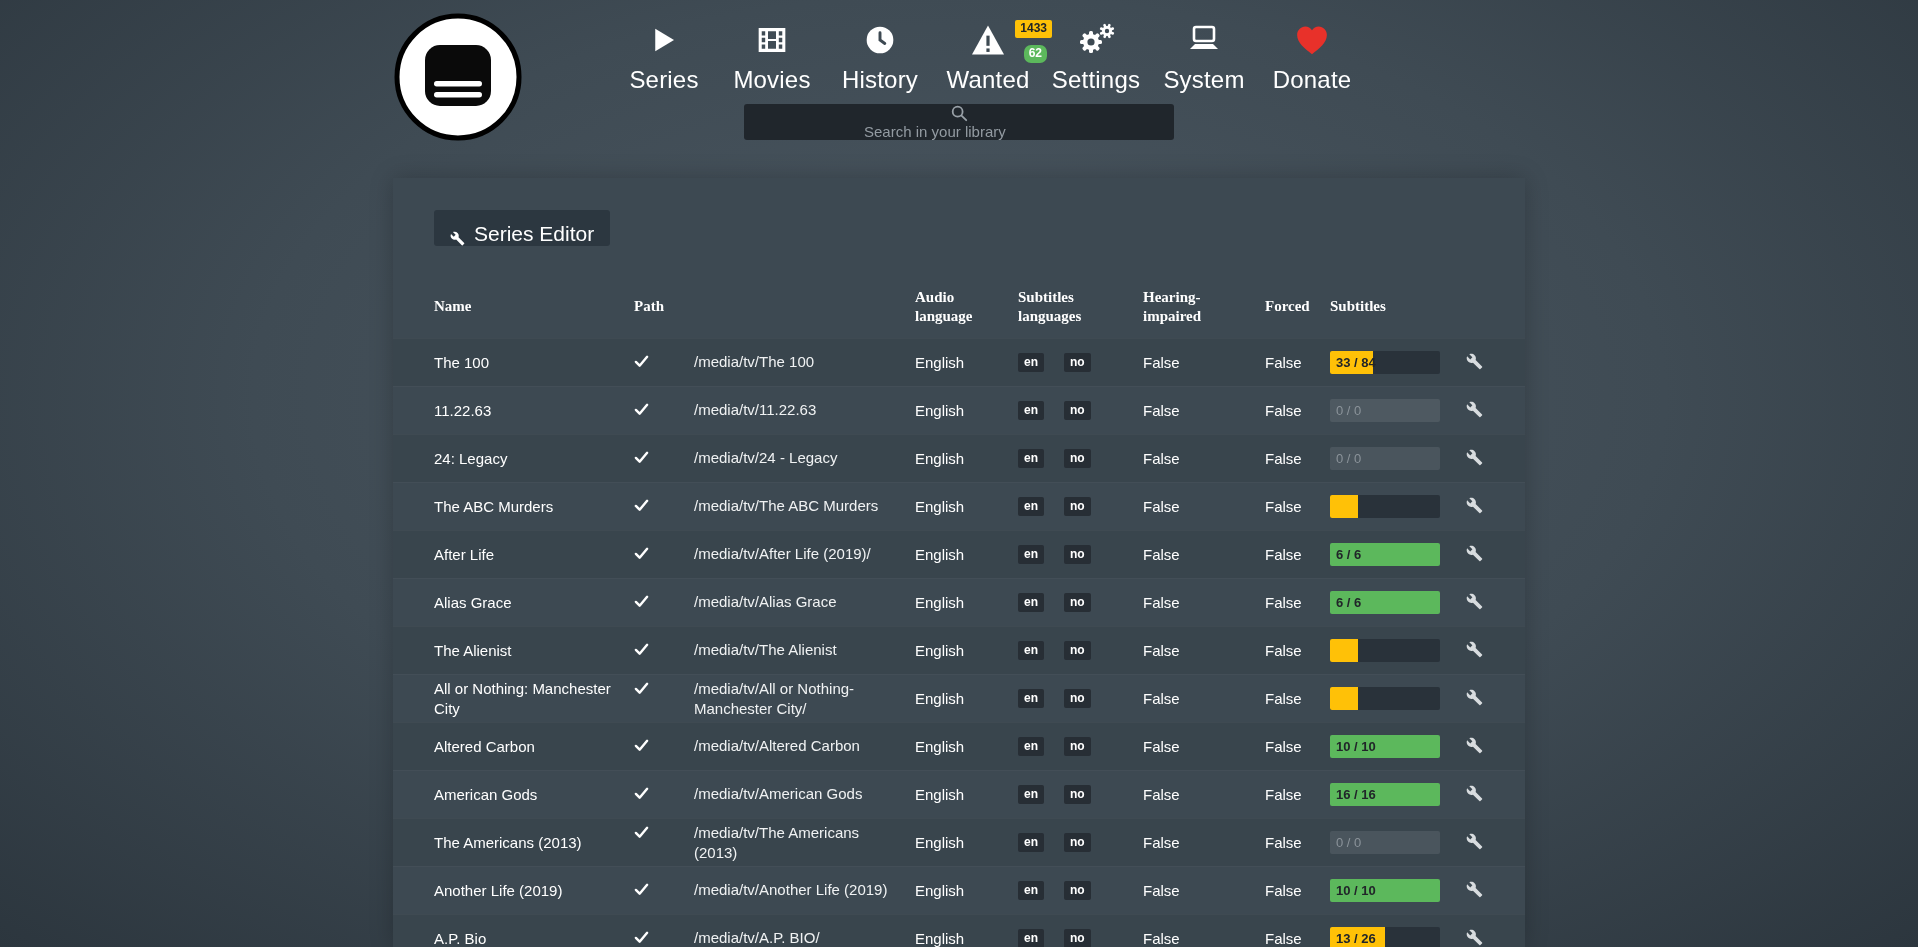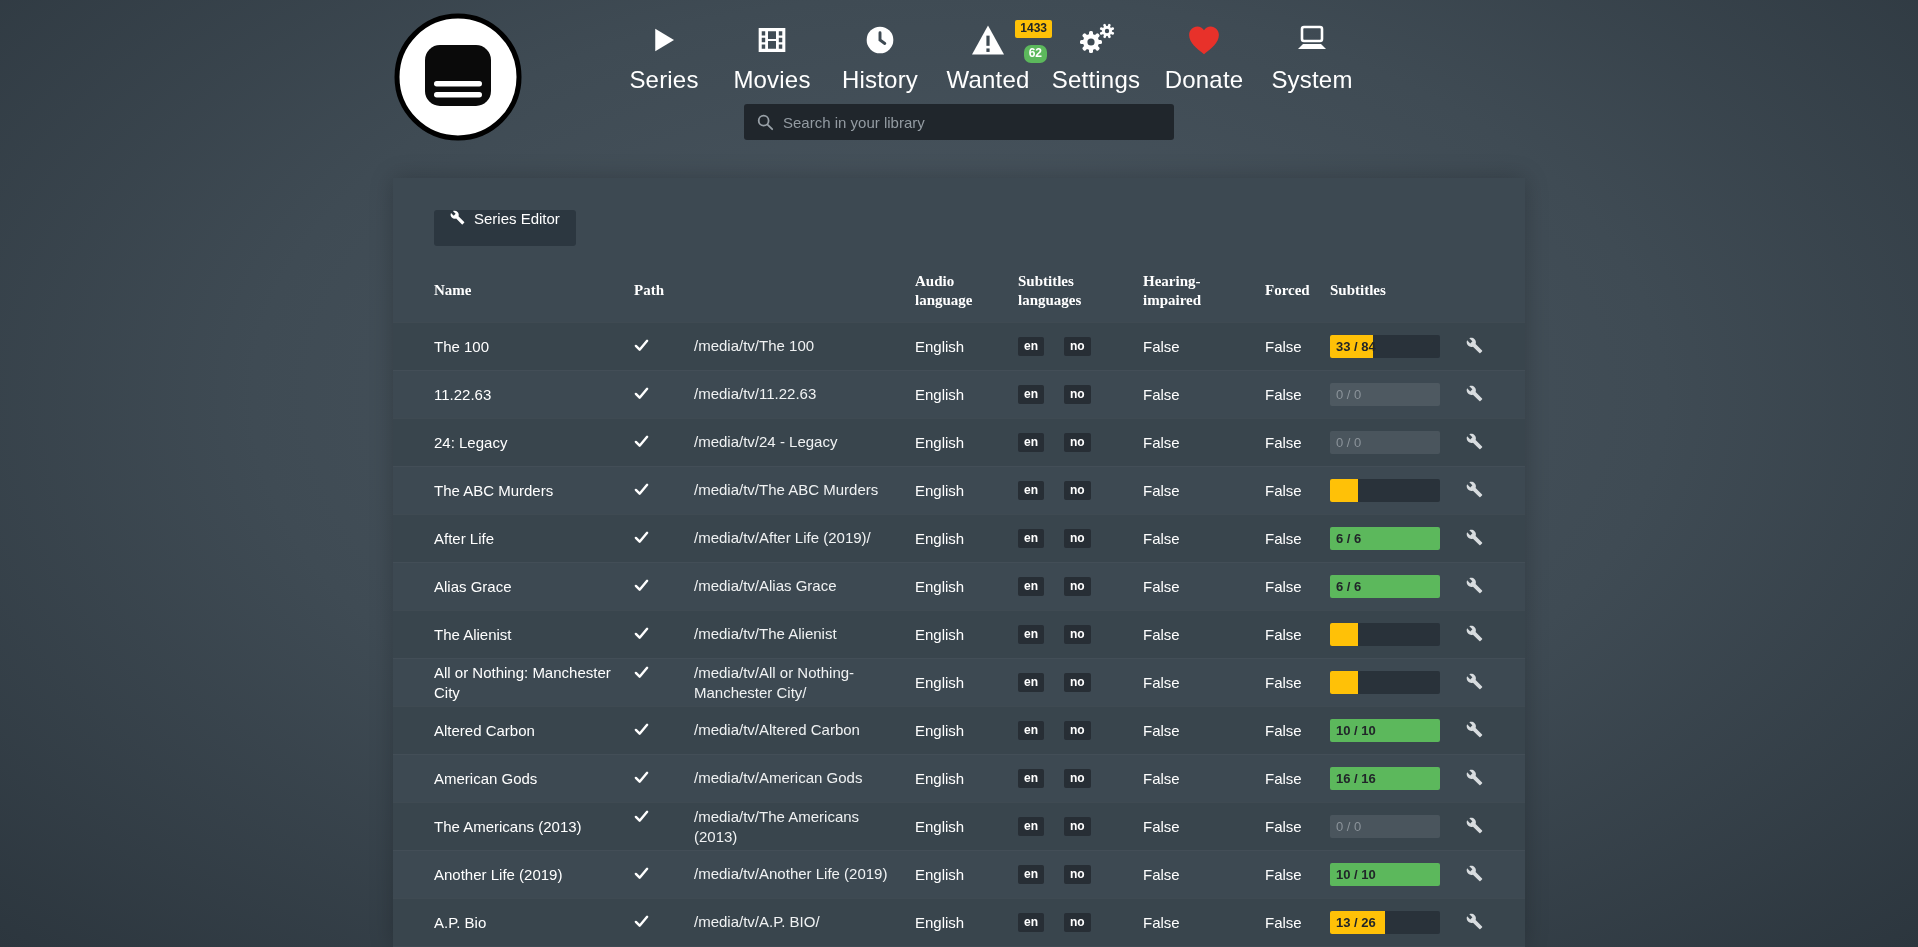--- a/index.html
+++ b/index.html
@@ -14,31 +14,31 @@
 
   .main-nav { position:absolute; left:610px; top:18px; display:flex; }
   .nav-item { position:relative; width:108px; display:flex; flex-direction:column; align-items:center; cursor:pointer; }
   .nav-icon { height:44px; display:flex; align-items:center; justify-content:center; }
   .nav-label { font-size:24px; margin-top:4px; letter-spacing:.2px; }
   .nav-badge { position:absolute; font-size:12px; font-weight:bold; padding:2px 5px; border-radius:2px; line-height:1.15; }
   .nav-badge-0 { right:-10px; top:2px; }
   .nav-badge-1 { right:-5px; top:27px;border-radius:7px; }
 
   .searchbar { position:absolute; left:744px; top:104px; width:430px; height:36px;
-               background:#20262c; border-radius:3px; display:flex; align-items:center; padding:0 12px; }
+               background:#20262c; border-radius:3px; display:flex; align-items:center; padding:0 12px;flex-direction:column; }
   .searchbar input { flex:1; margin-left:9px; background:transparent; border:none; outline:none;
                      color:#c9ced3; font-size:15px; font-family:inherit; }
   .searchbar input::placeholder { color:#939ba2; }
 
   
   .panel { position:absolute; left:393px; top:178px; width:1132px; bottom:0;
            background:#3d4952; overflow:hidden; box-shadow:0 0 22px rgba(0,0,0,.22); }
 
-  .series-editor { display:inline-flex; align-items:flex-start; gap:9px; margin:32px 0 14px 41px;
-                   background:#2c3740; border:none; color:#fff; font-family:inherit; font-size:15px;
+  .series-editor { display:inline-flex; align-items:flex-end; gap:9px; margin:32px 0 30px 41px;
+                   background:#2c3740; border:none; color:#fff; font-family:inherit; font-size:21px;
                    height:36px; padding:0 16px; border-radius:3px; cursor:pointer; }
 
   .thead, .row { display:grid; grid-template-columns:200px 281px 103px 125px 122px 65px 134px 1fr;
                  padding-left:41px; padding-right:18px; align-items:center; }
   .thead { min-height:62px; font-weight:bold; font-size:15px;font-family:Liberation Serif, serif; }
   .cell { padding-right:20px; line-height:1.3; font-size:15px; }
 
   .row { min-height:48px; border-top:1px solid rgba(255,255,255,.03); cursor:pointer; }
   .row:nth-child(odd) { background:rgba(0,0,0,.055); }
 
@@ -133,34 +133,34 @@
       <rect x="29.7" y="1.5" width="2.6" height="15" rx="1" transform="rotate(157 31 9)"></rect>
       <circle cx="31" cy="9" r="5"></circle>
     </g>
     <circle cx="31" cy="9" r="2.2" fill="var(--bgdark,#3d4952)"></circle>
   </svg>
           </span>
           <span class="nav-label">Settings</span>
         </div>
         <div class="nav-item">
           <span class="nav-icon">
-            <svg width="34" height="32" viewBox="0 0 24 22">
-              <path d="M12 21C7 17.2 1.5 13 1.5 7.5 1.5 4 4.2 1.5 7.3 1.5c1.9 0 3.7 1 4.7 2.6 1-1.6 2.8-2.6 4.7-2.6 3.1 0 5.8 2.5 5.8 6 0 5.5-5.5 9.7-10.5 13.5z" style="fill:var(--heart,#e8312a)"></path>
-            </svg>
-          </span>
-          <span class="nav-label">Donate</span>
-        </div>
-        <div class="nav-item">
-          <span class="nav-icon">
             <svg width="36" height="32" viewBox="0 0 36 32">
               <rect x="8" y="3" width="20" height="14" rx="2" fill="none" stroke="#fff" stroke-width="2.6"></rect>
               <path d="M4 25h28l-5-5H9z" fill="#fff"></path>
             </svg>
           </span>
           <span class="nav-label">System</span>
+        </div>
+        <div class="nav-item">
+          <span class="nav-icon">
+            <svg width="34" height="32" viewBox="0 0 24 22">
+              <path d="M12 21C7 17.2 1.5 13 1.5 7.5 1.5 4 4.2 1.5 7.3 1.5c1.9 0 3.7 1 4.7 2.6 1-1.6 2.8-2.6 4.7-2.6 3.1 0 5.8 2.5 5.8 6 0 5.5-5.5 9.7-10.5 13.5z" style="fill:var(--heart,#e8312a)"></path>
+            </svg>
+          </span>
+          <span class="nav-label">Donate</span>
         </div>
       </nav>
 
     <div class="searchbar">
       <span style="line-height:0;">
         <svg width="18" height="18" viewBox="0 0 20 20">
           <circle cx="8.5" cy="8.5" r="5.5" fill="none" stroke="#99a1a8" stroke-width="2"></circle>
           <path d="M12.8 12.8 18 18" stroke="#99a1a8" stroke-width="2" stroke-linecap="round"></path>
         </svg>
       </span>

